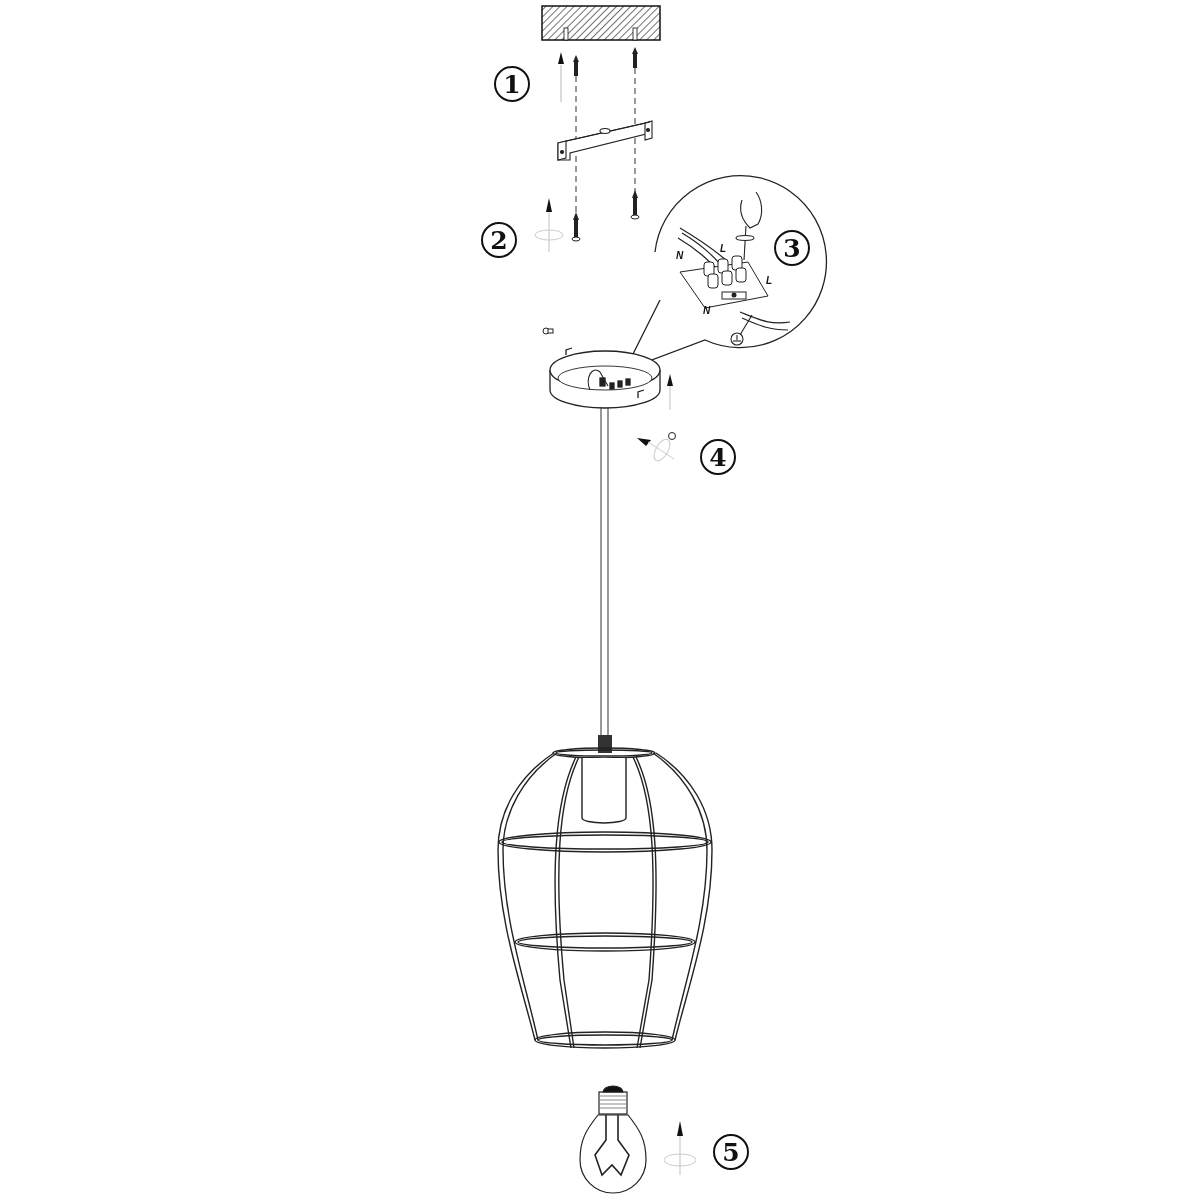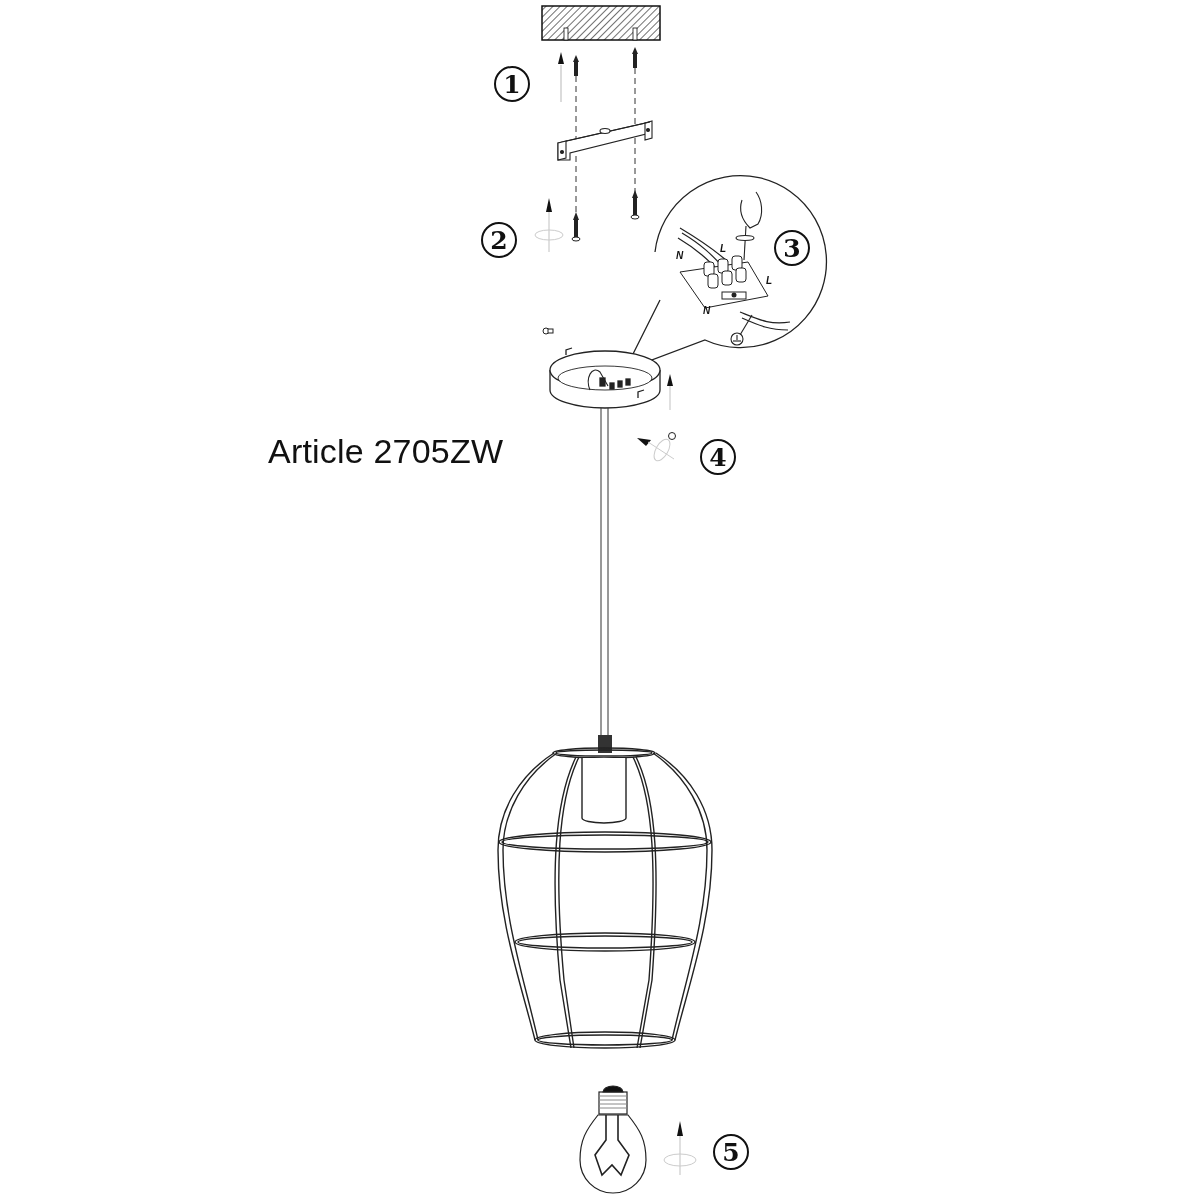--- a/index.html
+++ b/index.html
@@ -195,20 +195,19 @@
     <path d="M 606 1115 L 606 1140 L 595 1155 L 602 1175 L 612 1165 L 621 1175 L 629 1155 L 618 1140 L 618 1115" fill="none" stroke-width="1.6"></path>
   </g>
 
   <g>
     <line x1="680" y1="1130" x2="680" y2="1175" stroke="#ccc" stroke-width="1.2"></line>
     <polygon points="677,1136 683,1136 680,1121" fill="#111"></polygon>
     <ellipse cx="680" cy="1160" rx="16" ry="6" fill="none" stroke="#ccc" stroke-width="1"></ellipse>
   </g>
 </svg>
 
-<div class="title">Article 2705ZW</div>
 
 <div class="step" style="left:494px; top:66px;">1</div>
 <div class="step" style="left:481px; top:222px;">2</div>
 <div class="step" style="left:774px; top:230px;">3</div>
 <div class="step" style="left:700px; top:439px;">4</div>
 <div class="step" style="left:713px; top:1134px;">5</div>
 </div>
 
 </body></html>

